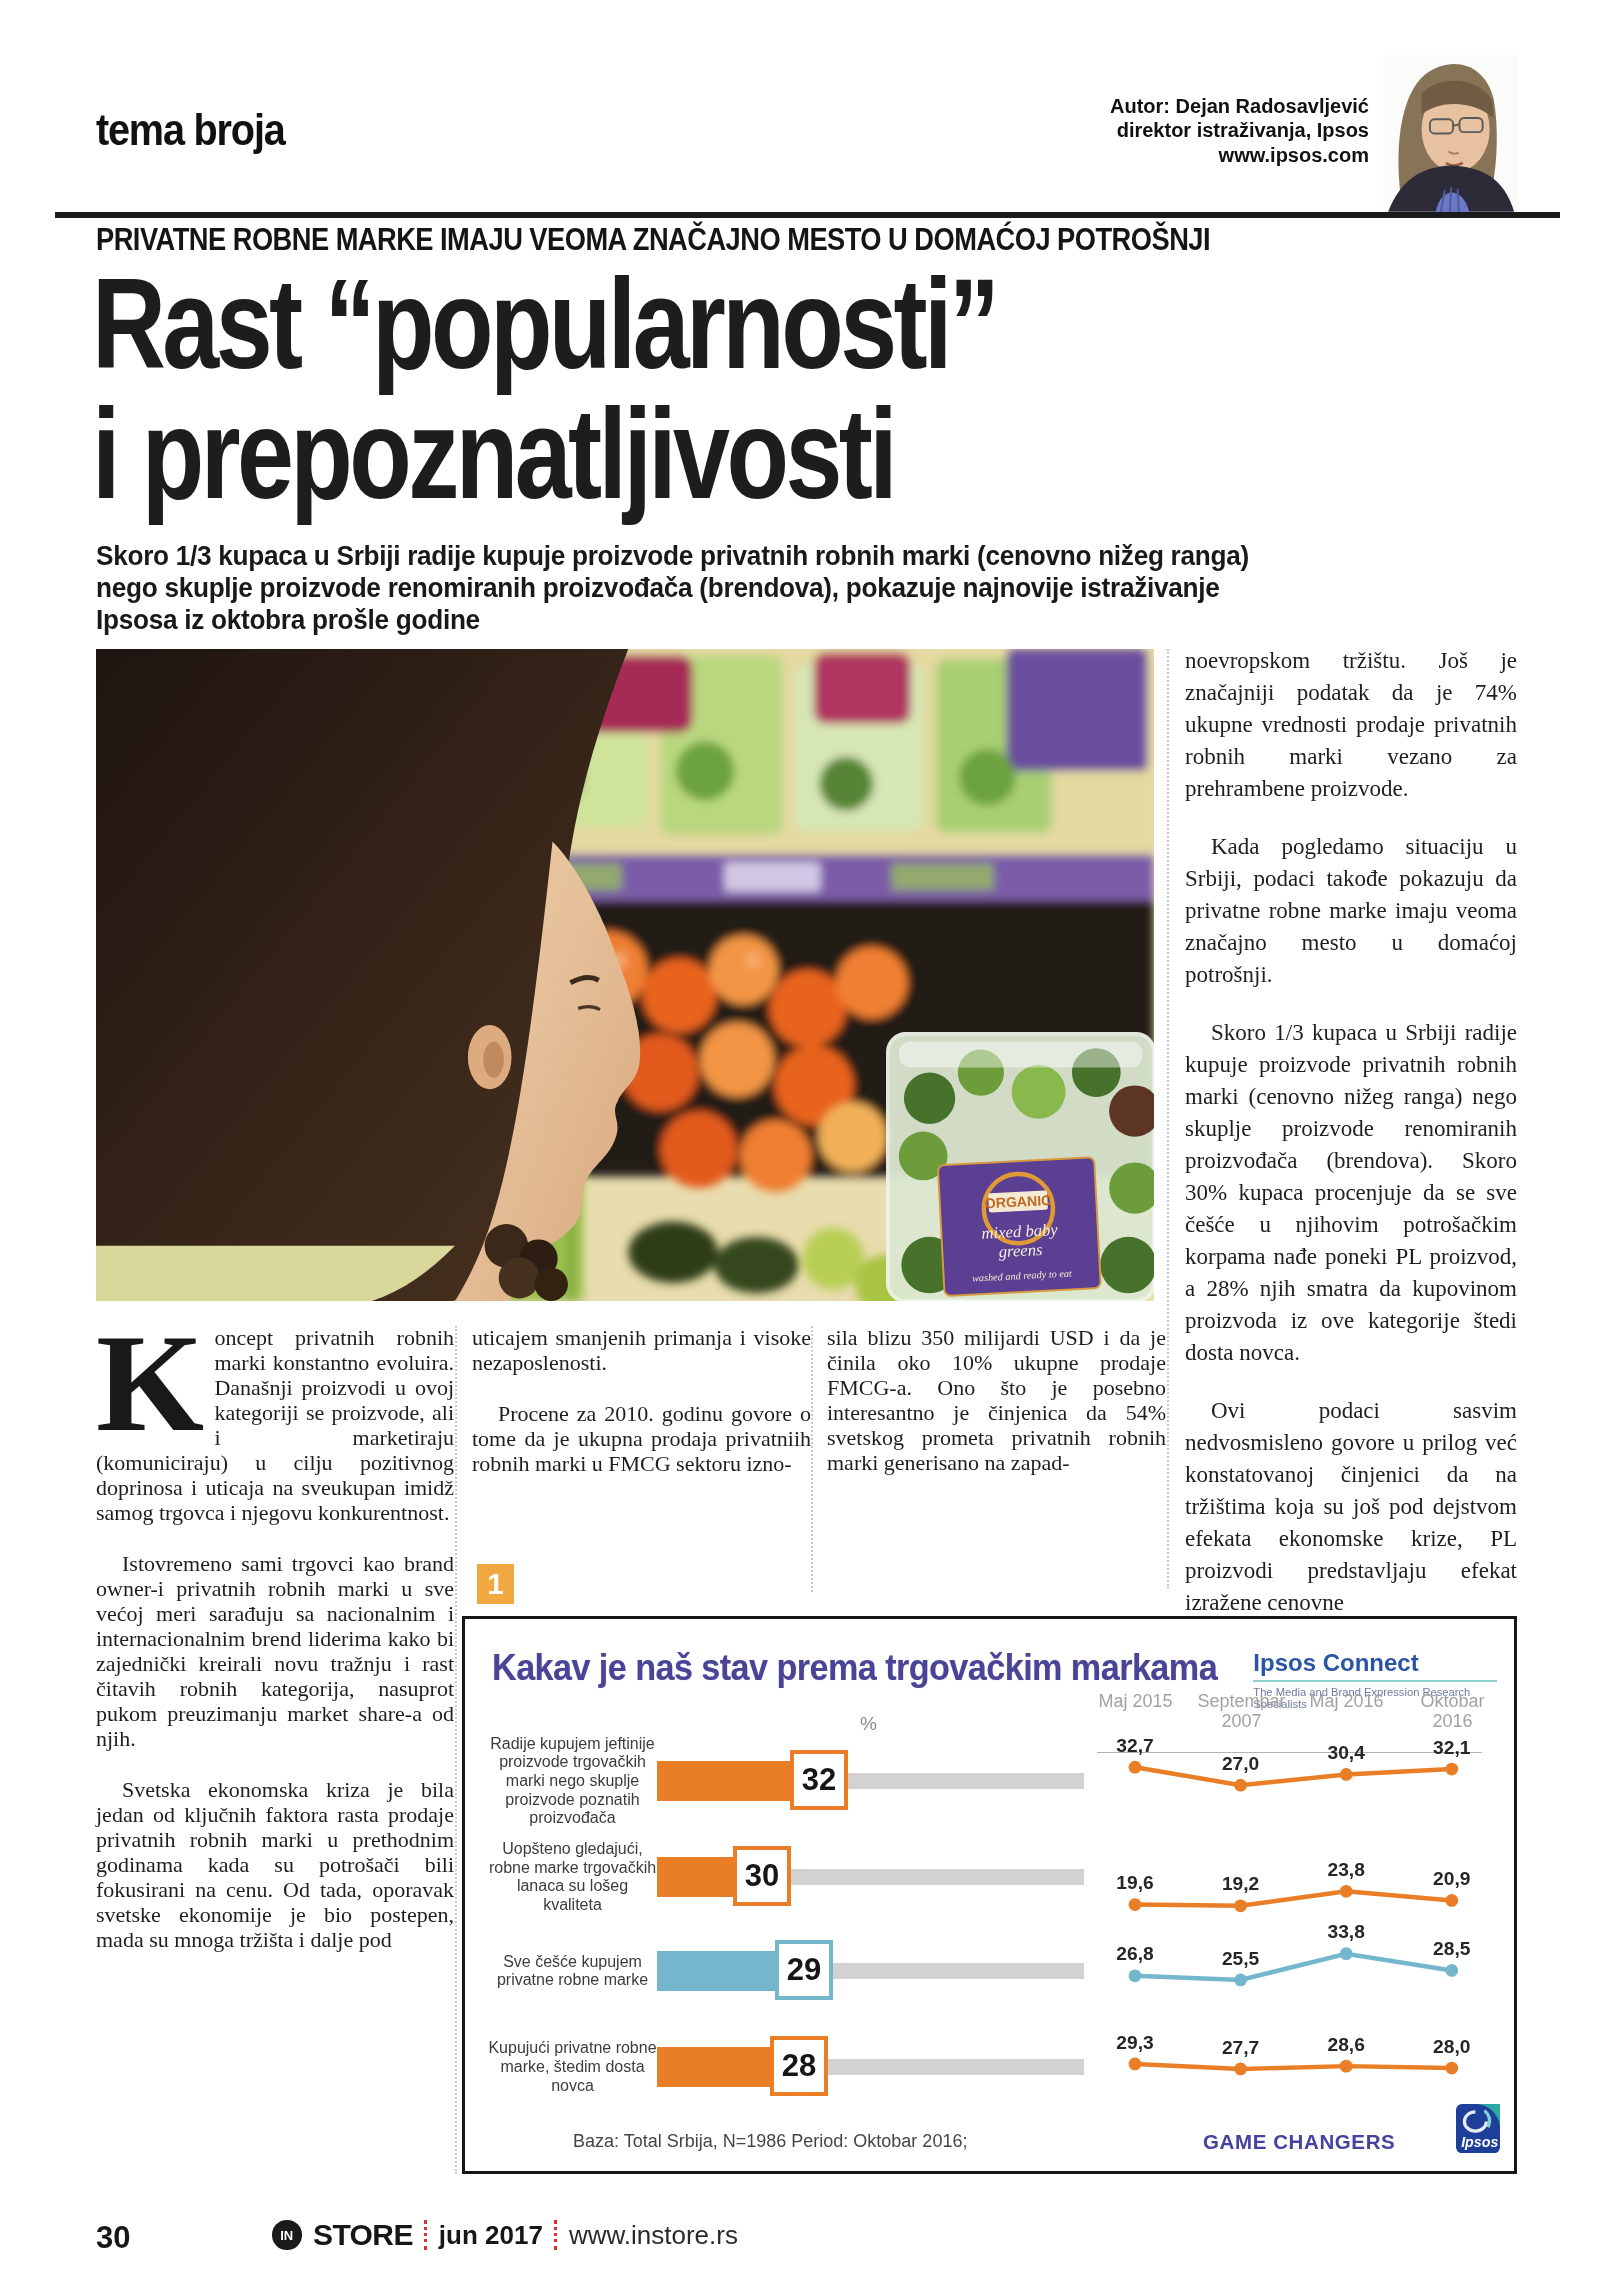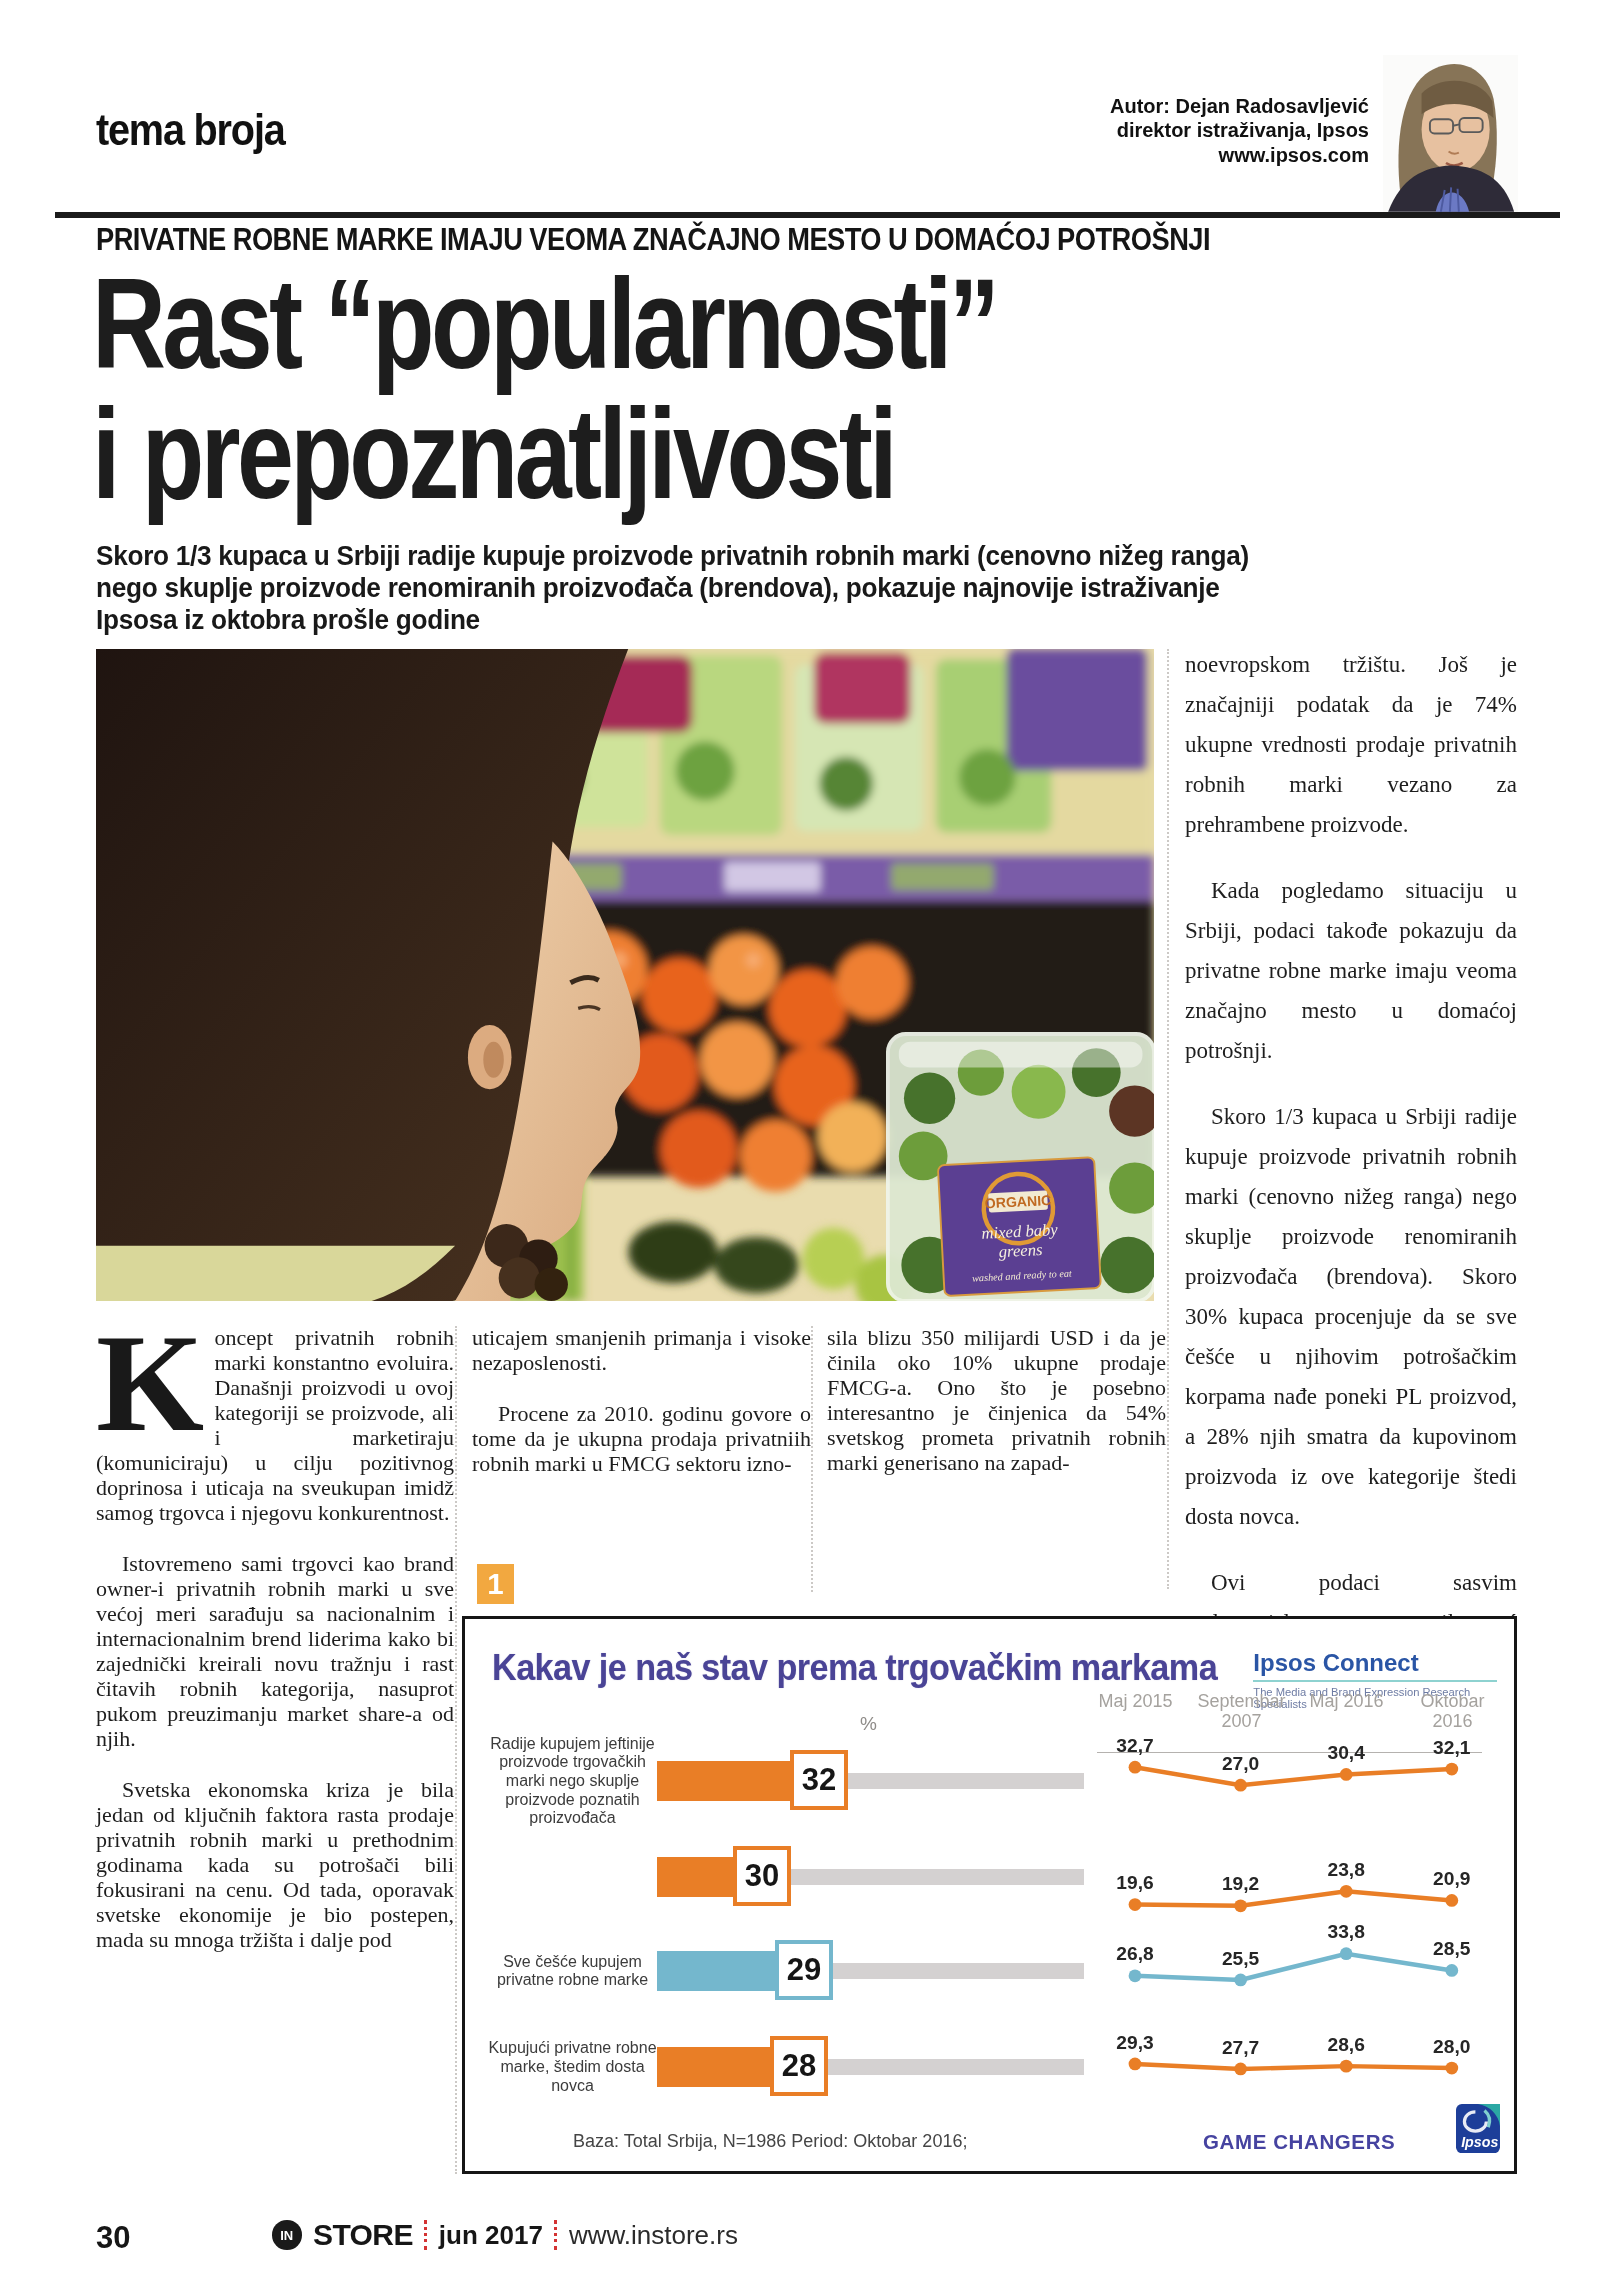--- a/index.html
+++ b/index.html
@@ -23,21 +23,21 @@
       transform-origin:left;white-space:nowrap;}
   .intro{position:absolute;left:96px;top:540px;font-size:27px;line-height:32px;font-weight:bold;
       color:#191919;letter-spacing:-0.3px;transform:scaleX(.97);transform-origin:left;}
 
   
   .photo{position:absolute;left:96px;top:649px;width:1058px;height:652px;overflow:hidden;}
   .photo svg{display:block;width:100%;height:100%;}
 
   
   .serif{font-family:"Liberation Serif",serif;text-align:justify;color:#1e1e1e;}
-  .sidebar{position:absolute;left:1185px;top:645px;width:332px;font-size:23px;line-height:40px;}
+  .sidebar{position:absolute;left:1185px;top:645px;width:332px;font-size:23px;line-height:32px;}
   .sidebar p,.bodycol p{margin:0;}
   .sidebar p + p,.bodycol p + p{margin-top:26px;text-indent:26px;}
   .bodycol{position:absolute;top:1325px;font-size:22px;line-height:25px;}
   #col1{left:96px;width:358px;}
   #col2{left:472px;width:339px;}
   #col3{left:827px;width:339px;}
   .dropcap{float:left;font-family:"Liberation Serif",serif;font-weight:bold;
       font-size:139px;line-height:104px;margin:6.4px 10.3px 0 0;color:#191919;}
   .vsep{position:absolute;width:0;border-left:2.6px dotted #ccc9c6;}
   #sep-photo{left:1167px;top:649px;height:940px;}
@@ -273,20 +273,21 @@
               <text x="70" y="29.42465753424655" text-anchor="middle" font-size="30" font-weight="bold" fill="#262626" font-family="Liberation Sans, sans-serif" data-interactable="false">32,7</text>
               <circle cx="235" cy="81.53424657534245" r="10" fill="#e97e26" data-interactable="false"></circle>
               <text x="235" y="57.53424657534245" text-anchor="middle" font-size="30" font-weight="bold" fill="#262626" font-family="Liberation Sans, sans-serif" data-interactable="false">27,0</text>
               <circle cx="400" cy="64.76712328767124" r="10" fill="#e97e26" data-interactable="false"></circle>
               <text x="400" y="40.76712328767124" text-anchor="middle" font-size="30" font-weight="bold" fill="#262626" font-family="Liberation Sans, sans-serif" data-interactable="false">30,4</text>
               <circle cx="565" cy="56.383561643835606" r="10" fill="#e97e26" data-interactable="false"></circle>
               <text x="565" y="32.383561643835606" text-anchor="middle" font-size="30" font-weight="bold" fill="#262626" font-family="Liberation Sans, sans-serif" data-interactable="false">32,1</text>
             </svg></div>
         </div>
         <div class="crow" data-interactable="false" style="top: 210px;">
+          <div class="row-label" data-interactable="false">Uopšteno gledajući, robne marke trgovačkih lanaca su lošeg kvaliteta</div>
           <div class="row-track" data-interactable="false"></div>
           <div class="row-bar" data-interactable="false" style="width: 109px; background: rgb(233, 126, 38);"></div>
           <div class="row-box" data-interactable="false" style="left: 268px; border-color: rgb(233, 126, 38);">30</div>
           <div class="row-trend" data-interactable="false"><svg viewBox="0 0 640 150" width="410" height="96">
               <polyline points="70,118.02739726027396 235,120 400,97.31506849315068 565,111.6164383561644" fill="none" stroke="#e97e26" stroke-width="7"></polyline>
               <circle cx="70" cy="118.02739726027396" r="10" fill="#e97e26" data-interactable="false"></circle>
               <text x="70" y="94.02739726027396" text-anchor="middle" font-size="30" font-weight="bold" fill="#262626" font-family="Liberation Sans, sans-serif" data-interactable="false">19,6</text>
               <circle cx="235" cy="120" r="10" fill="#e97e26" data-interactable="false"></circle>
               <text x="235" y="96" text-anchor="middle" font-size="30" font-weight="bold" fill="#262626" font-family="Liberation Sans, sans-serif" data-interactable="false">19,2</text>
               <circle cx="400" cy="97.31506849315068" r="10" fill="#e97e26" data-interactable="false"></circle>

